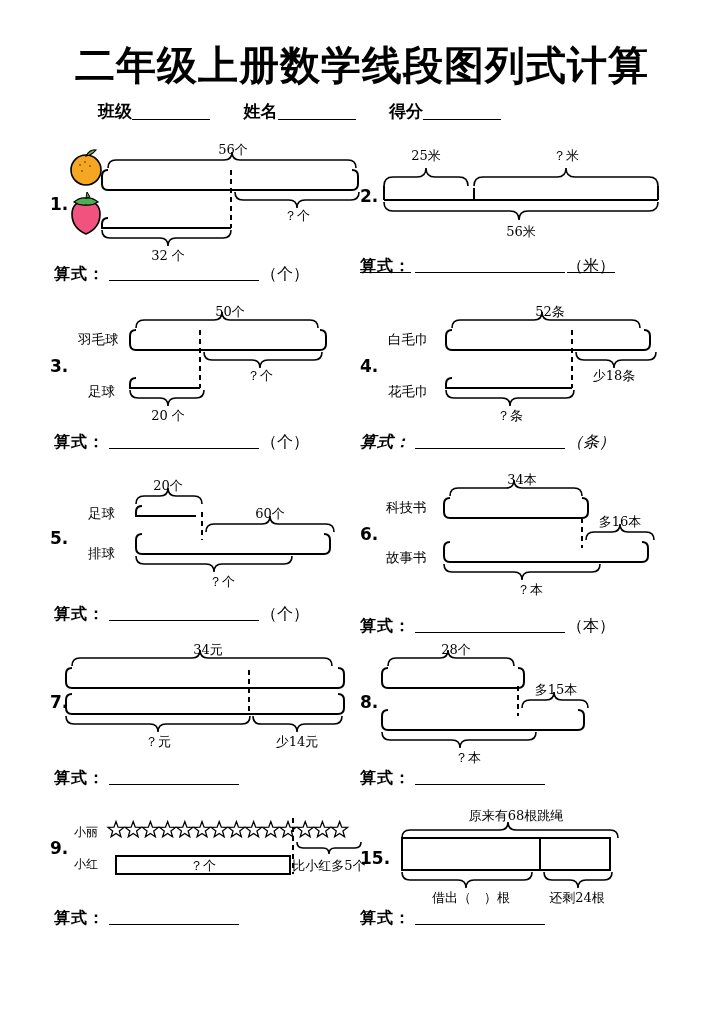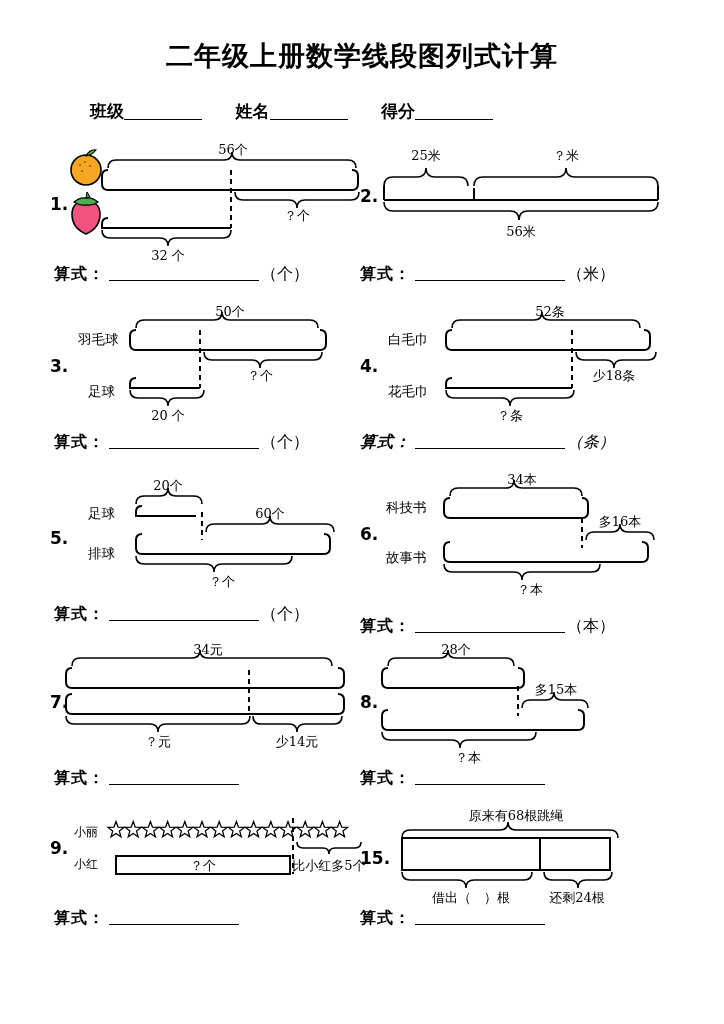--- a/index.html
+++ b/index.html
@@ -24,34 +24,35 @@
 
   
   .title {
     position: absolute;
     top: 38px;
     left: 0;
     width: 724px;
     text-align: center;
     font-family: "DejaVu Sans", sans-serif;
     font-weight: bold;
-    font-size: 27px;
+    font-size: 40px;
     letter-spacing: 1px;
     color: #000;
     white-space: nowrap;
   }
   .fields {
     position: absolute;
     top: 100px;
     left: 0;
     width: 583px;
     text-align: center;
     font-size: 17px;
     font-family: "DejaVu Serif", serif;
     white-space: nowrap;
+    padding-left: 8px;
   }
   .field {
     display: inline-block;
     margin: 0 14px;
   }
   .field .lbl { font-weight: 600; }
   .field .blank {
     display: inline-block;
     width: 78px;
     border-bottom: 1.6px solid #000;
@@ -204,21 +205,21 @@
           <text class="lbl-s" x="184" y="14" text-anchor="middle">？米</text>
 
           <path class="stroke" d="M2 40 v14 M2 54 h274 M276 40 v14"></path>
 
           <path class="stroke" d="M92 42 v12"></path>
 
           <path class="thin" d="M2 56 q0 9 9 9 h117 q9 0 9 9 q0 -9 9 -9 h121 q9 0 9 -9"></path>
           <text class="lbl-s" x="139" y="90" text-anchor="middle">56米</text>
         </svg>
 
-        <div class="answer" style="left:0px; top:128px;">
+        <div class="answer" style="left:0px; top:120px;text-decoration:underline;">
           <span class="astar">算式：</span><span class="aline" style="width:150px;"></span><span class="aunit">（米）</span>
         </div>
       </div>
     </div>
 
     <div class="row">
 
       <div class="cell left">
         <div class="num" style="left:8px; top:52px;">3.</div>
 

